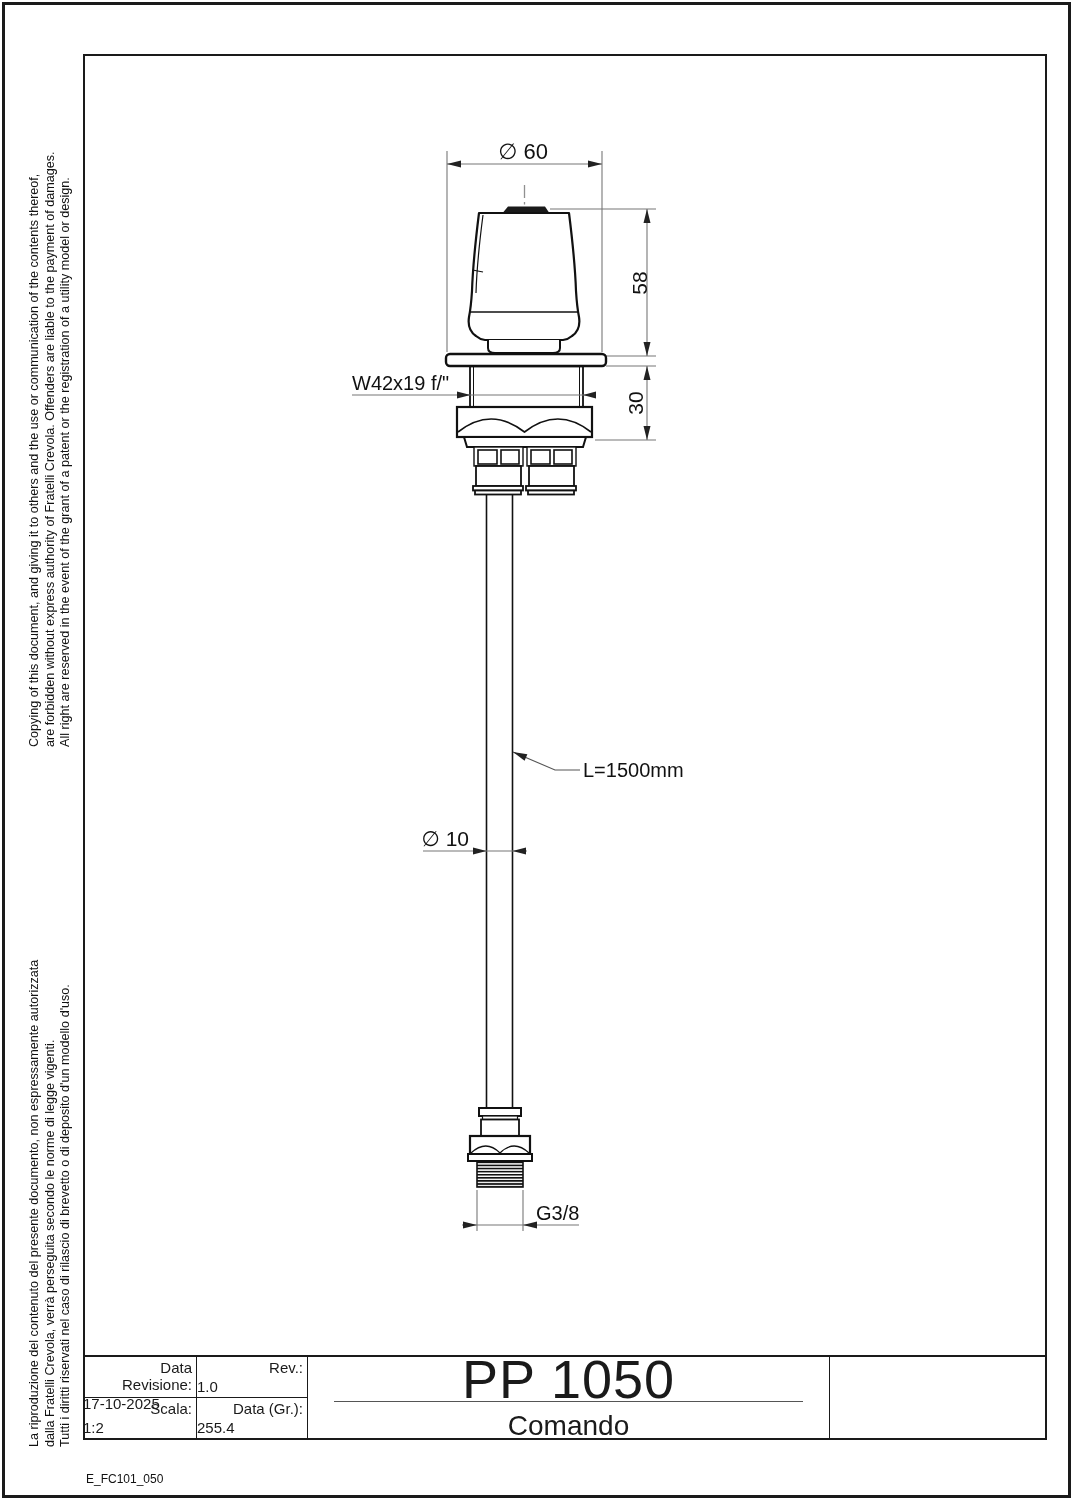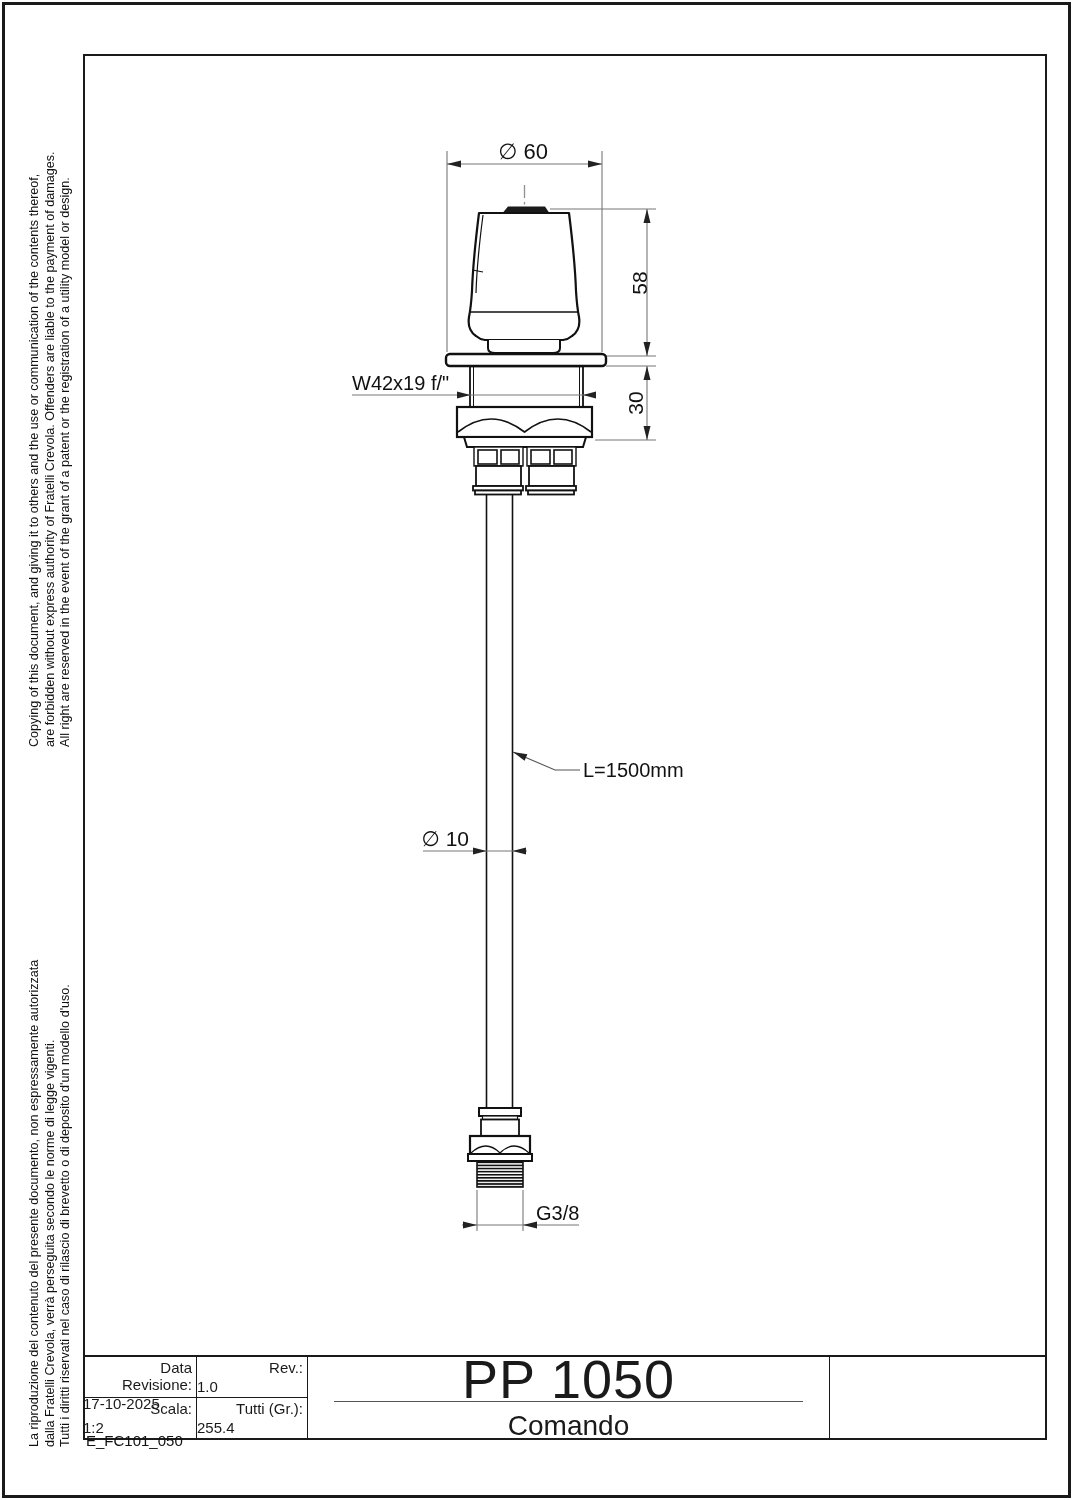--- a/index.html
+++ b/index.html
@@ -17,21 +17,21 @@
   .tb-value{text-align:left;padding-top:2px;}
   .cell-a{left:0;top:0;width:114px;height:41px;border-right:1.5px solid #1a1a1a;border-bottom:1.5px solid #1a1a1a;}
   .cell-b{left:114px;top:0;width:111px;height:41px;border-right:1.5px solid #1a1a1a;border-bottom:1.5px solid #1a1a1a;}
   .cell-c{left:0;top:41px;width:114px;height:42px;border-right:1.5px solid #1a1a1a;}
   .cell-d{left:114px;top:41px;width:111px;height:42px;border-right:1.5px solid #1a1a1a;}
   .cell-title{left:225px;top:0;width:522px;height:83px;border-right:1.5px solid #1a1a1a;display:flex;flex-direction:column;}
   .product-code{font-size:54px;text-align:center;line-height:44px;letter-spacing:1px;}
   .title-divider{border-bottom:1.5px solid #555;margin:0 26px;}
   .product-name{font-size:28px;text-align:center;padding-top:8px;}
   .cell-logo{left:747px;top:0;width:215px;height:83px;}
-  .footer-code{position:absolute;left:86px;top:1432px;font-size:15px;color:#111;}
+  .footer-code{position:absolute;left:86px;top:1472px;font-size:12px;color:#111;}
 </style>
 </head>
 <body>
 
 <div class="outer-border"></div>
 
 <div class="side-note en">
   <div>Copying of this document, and giving it to others and the use or communication of the contents thereof,</div>
   <div>are forbidden without express authority of Fratelli Crevola. Offenders are liable to the payment of damages.</div>
   <div>All right are reserved in the event of the grant of a patent or the registration of a utility model or design.</div>
@@ -162,21 +162,21 @@
   </div>
   <div class="tb-cell cell-b">
     <div class="tb-label">Rev.:</div>
     <div class="tb-value">1.0</div>
   </div>
   <div class="tb-cell cell-c">
     <div class="tb-label">Scala:</div>
     <div class="tb-value">1:2</div>
   </div>
   <div class="tb-cell cell-d">
-    <div class="tb-label">Tutti (Gr.):</div>
+    <div class="tb-label">Data (Gr.):</div>
     <div class="tb-value">255.4</div>
   </div>
   <div class="tb-cell cell-title">
     <div class="product-code">PP 1050</div>
     <div class="title-divider"></div>
     <div class="product-name">Comando</div>
   </div>
 </div>
 
 <div class="footer-code">E_FC101_050</div>

